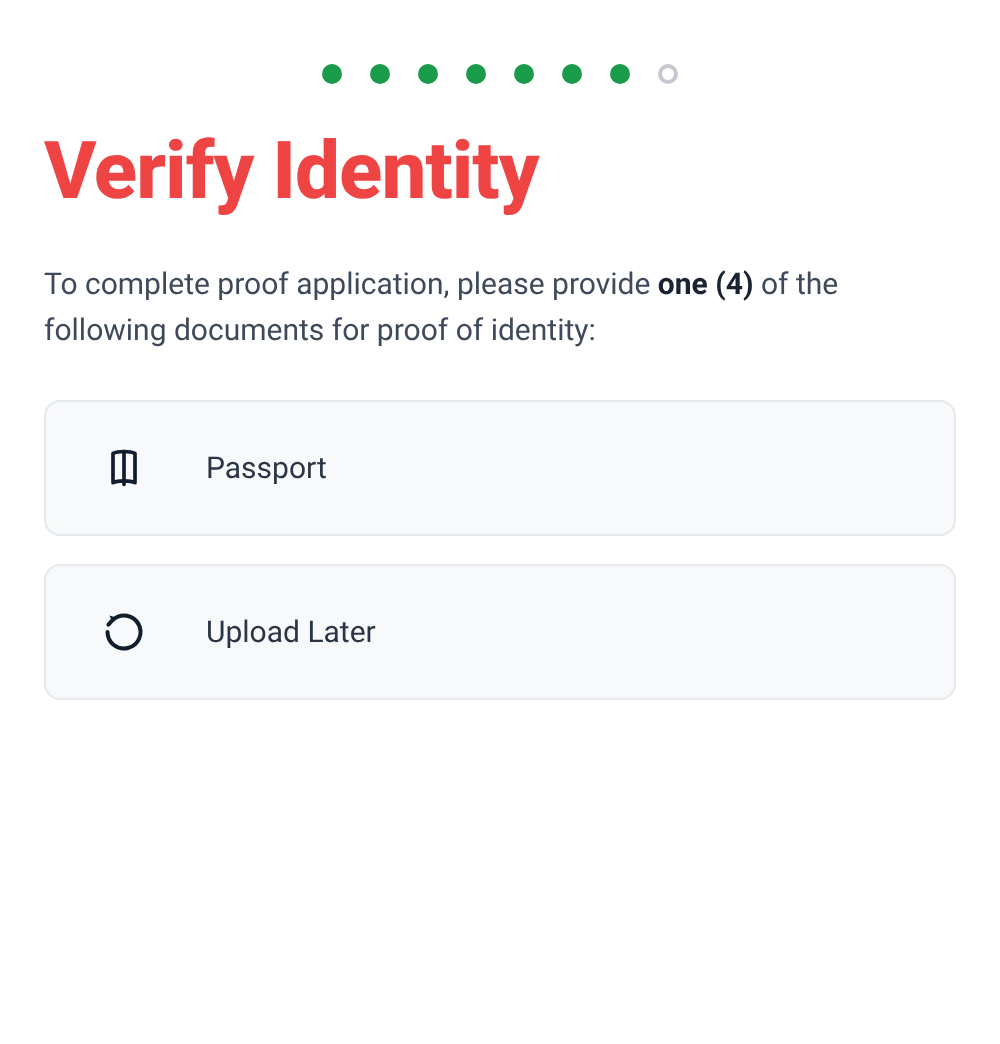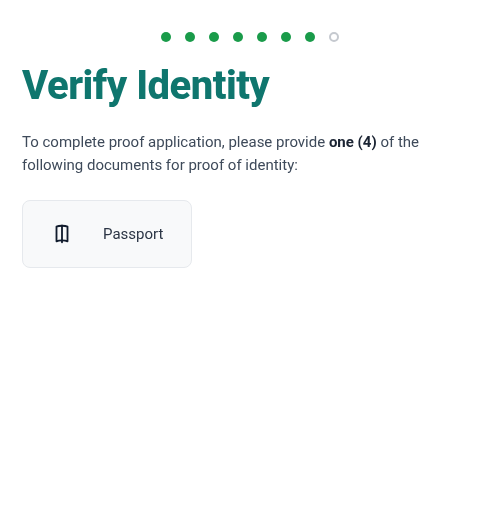--- a/index.html
+++ b/index.html
@@ -26,35 +26,35 @@
     }
     .step-dot.hollow {
       background: transparent;
       border: 2px solid #c5c9cf;
       width: 10px;
       height: 10px;
     }
     h1.page-title {
       font-size: 40px;
       font-weight: 800;
-      color: #0f766e;
+      color: #ef4444;
       margin-top: 4px;
       margin-bottom: 22px;
       letter-spacing: -0.5px;
     }
     .instruction {
       font-size: 15px;
       line-height: 1.55;
       color: #3e4a5a;
       margin-bottom: 22px;
     }
     .instruction b { font-weight: 700; color: #1a2332; }
     .option-list {
       display: flex;
-      flex-direction: row;
+      flex-direction: column;
       gap: 14px;
     }
     .option {
       display: flex;
       align-items: center;
       gap: 30px;
       padding: 22px 28px;
       background: #f8f9fa;
       border: 1px solid #e6e9ed;
       border-radius: 8px;
@@ -107,14 +107,24 @@
         <path d="M12 3 v18"></path>
         <path d="M12 3 c-4 0 -6 1 -6 1 v16 c0 0 2 -1 6 -1"></path>
         <path d="M12 3 c4 0 6 1 6 1 v16 c0 0 -2 -1 -6 -1"></path>
       </svg>
     </span>
     <span class="label">Passport</span>
   </div>
 
 
 
+  <div class="option">
+    <span class="icon-slot">
+      <svg viewBox="0 0 24 24" stroke-width="2.2" stroke-linecap="round" stroke-linejoin="round">
+        <path d="M3 12 a9 9 0 1 0 3 -6.7"></path>
+        <polyline points="4 3 5.5 6 9 4.5" fill="#111c2d" stroke="none"></polyline>
+        <path d="M6 5.3 L3.5 8"></path>
+      </svg>
+    </span>
+    <span class="label">Upload Later</span>
+  </div>
 
 </div>
 
 </body></html>

